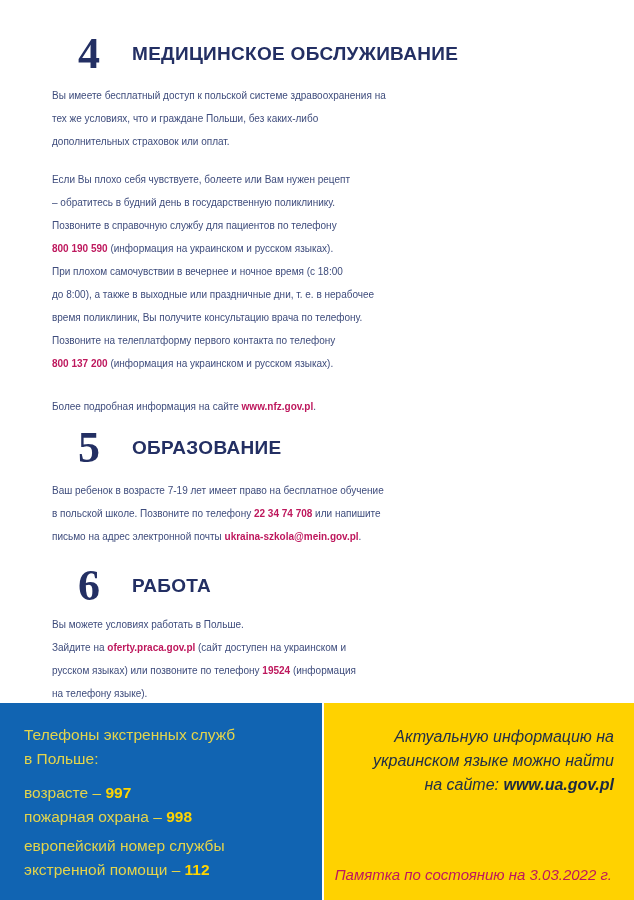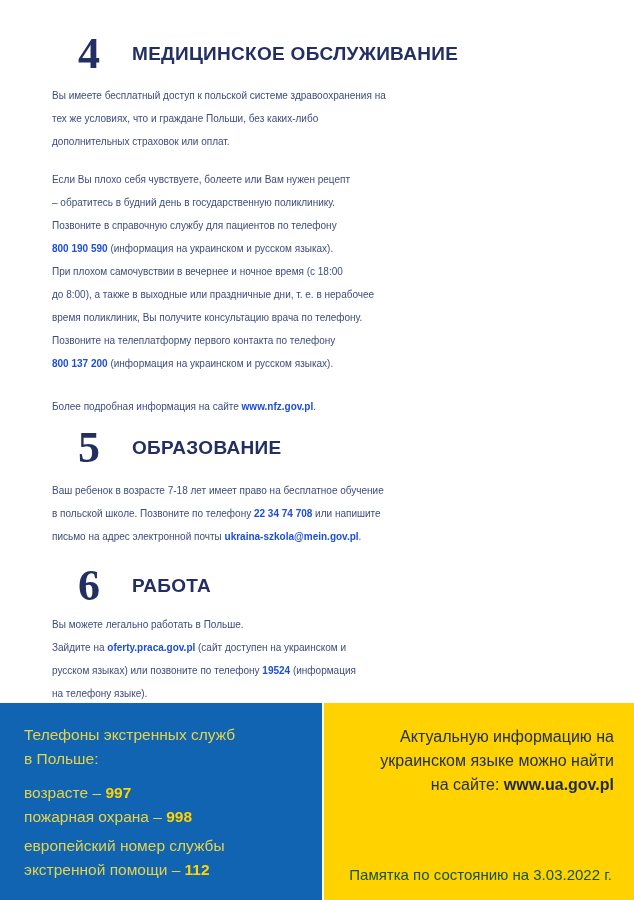--- a/index.html
+++ b/index.html
@@ -30,21 +30,21 @@
   .sec-title {
     margin: 8px;
     font-size: 19px;
     font-weight: 700;
     letter-spacing: 0.3px;
     color: #232f63;
   }
 
   .para { font-size: 10px; line-height: 23px; color: #3e4c7c; }
   .para .line, .rich .line { white-space: nowrap; }
-  .b { font-weight: 700; color: #1d4ed8; }
+  .b { font-weight: 700; color: #be185d; }
 
   #head4 { margin-top: 30px; }
   #paraA { margin-top: 6px; }
   #paraB { margin-top: 15px; }
   #paraC { margin-top: 20px; }
   #head5 { margin-top: 6px; }
   #para5 { margin-top: 7px; }
   #head6 { margin-top: 14px; }
   #para6 { margin-top: 3px; }
 
@@ -70,28 +70,29 @@
   .yellow-box {
     flex: 1;
     position: relative;
     box-sizing: border-box;
     background: #ffd200;
     padding: 22px 20px 0 14px;
     text-align: right;
     font-size: 16px;
     line-height: 24px;
     color: #233047;
+    font-style: italic;
   }
   .yellow-box .b { color: #1c2940; }
   .date-note {
     position: absolute;
     right: 22px;
     bottom: 13px;
     font-size: 15px;
-    color: #14532d;
+    color: #be185d;
   }
 </style>
 </head>
 <body>
 
 <div class="page">
   <div class="content">
 
     <section>
       <div class="sec-head" id="head4">
@@ -118,33 +119,33 @@
           <div class="line"><span>Более подробная информация на сайте </span><span class="b">www.nfz.gov.pl</span><span>.</span></div>
         </div>
     </section>
 
     <section>
       <div class="sec-head" id="head5">
         <span class="sec-num">5</span>
         <h2 class="sec-title">ОБРАЗОВАНИЕ</h2>
       </div>
       <div class="para rich" id="para5">
-          <div class="line"><span>Ваш ребенок в возрасте 7-18 лет имеет право на бесплатное обучение</span></div>
+          <div class="line"><span>Ваш ребенок в возрасте 7-19 лет имеет право на бесплатное обучение</span></div>
           <div class="line"><span>в польской школе. Позвоните по телефону </span><span class="b">22 34 74 708</span><span> или напишите</span></div>
           <div class="line"><span>письмо на адрес электронной почты </span><span class="b">ukraina-szkola@mein.gov.pl</span><span>.</span></div>
         </div>
     </section>
 
     <section>
       <div class="sec-head" id="head6">
         <span class="sec-num">6</span>
         <h2 class="sec-title">РАБОТА</h2>
       </div>
       <div class="para rich" id="para6">
-          <div class="line"><span>Вы можете легально работать в Польше.</span></div>
+          <div class="line"><span>Вы можете условиях работать в Польше.</span></div>
           <div class="line"><span>Зайдите на </span><span class="b">oferty.praca.gov.pl</span><span> (сайт доступен на украинском и</span></div>
           <div class="line"><span>русском языках) или позвоните по телефону </span><span class="b">19524</span><span> (информация</span></div>
           <div class="line"><span>на телефону языке).</span></div>
         </div>
     </section>
 
   </div>
 
   <div class="footer">
     <div class="blue-box">

